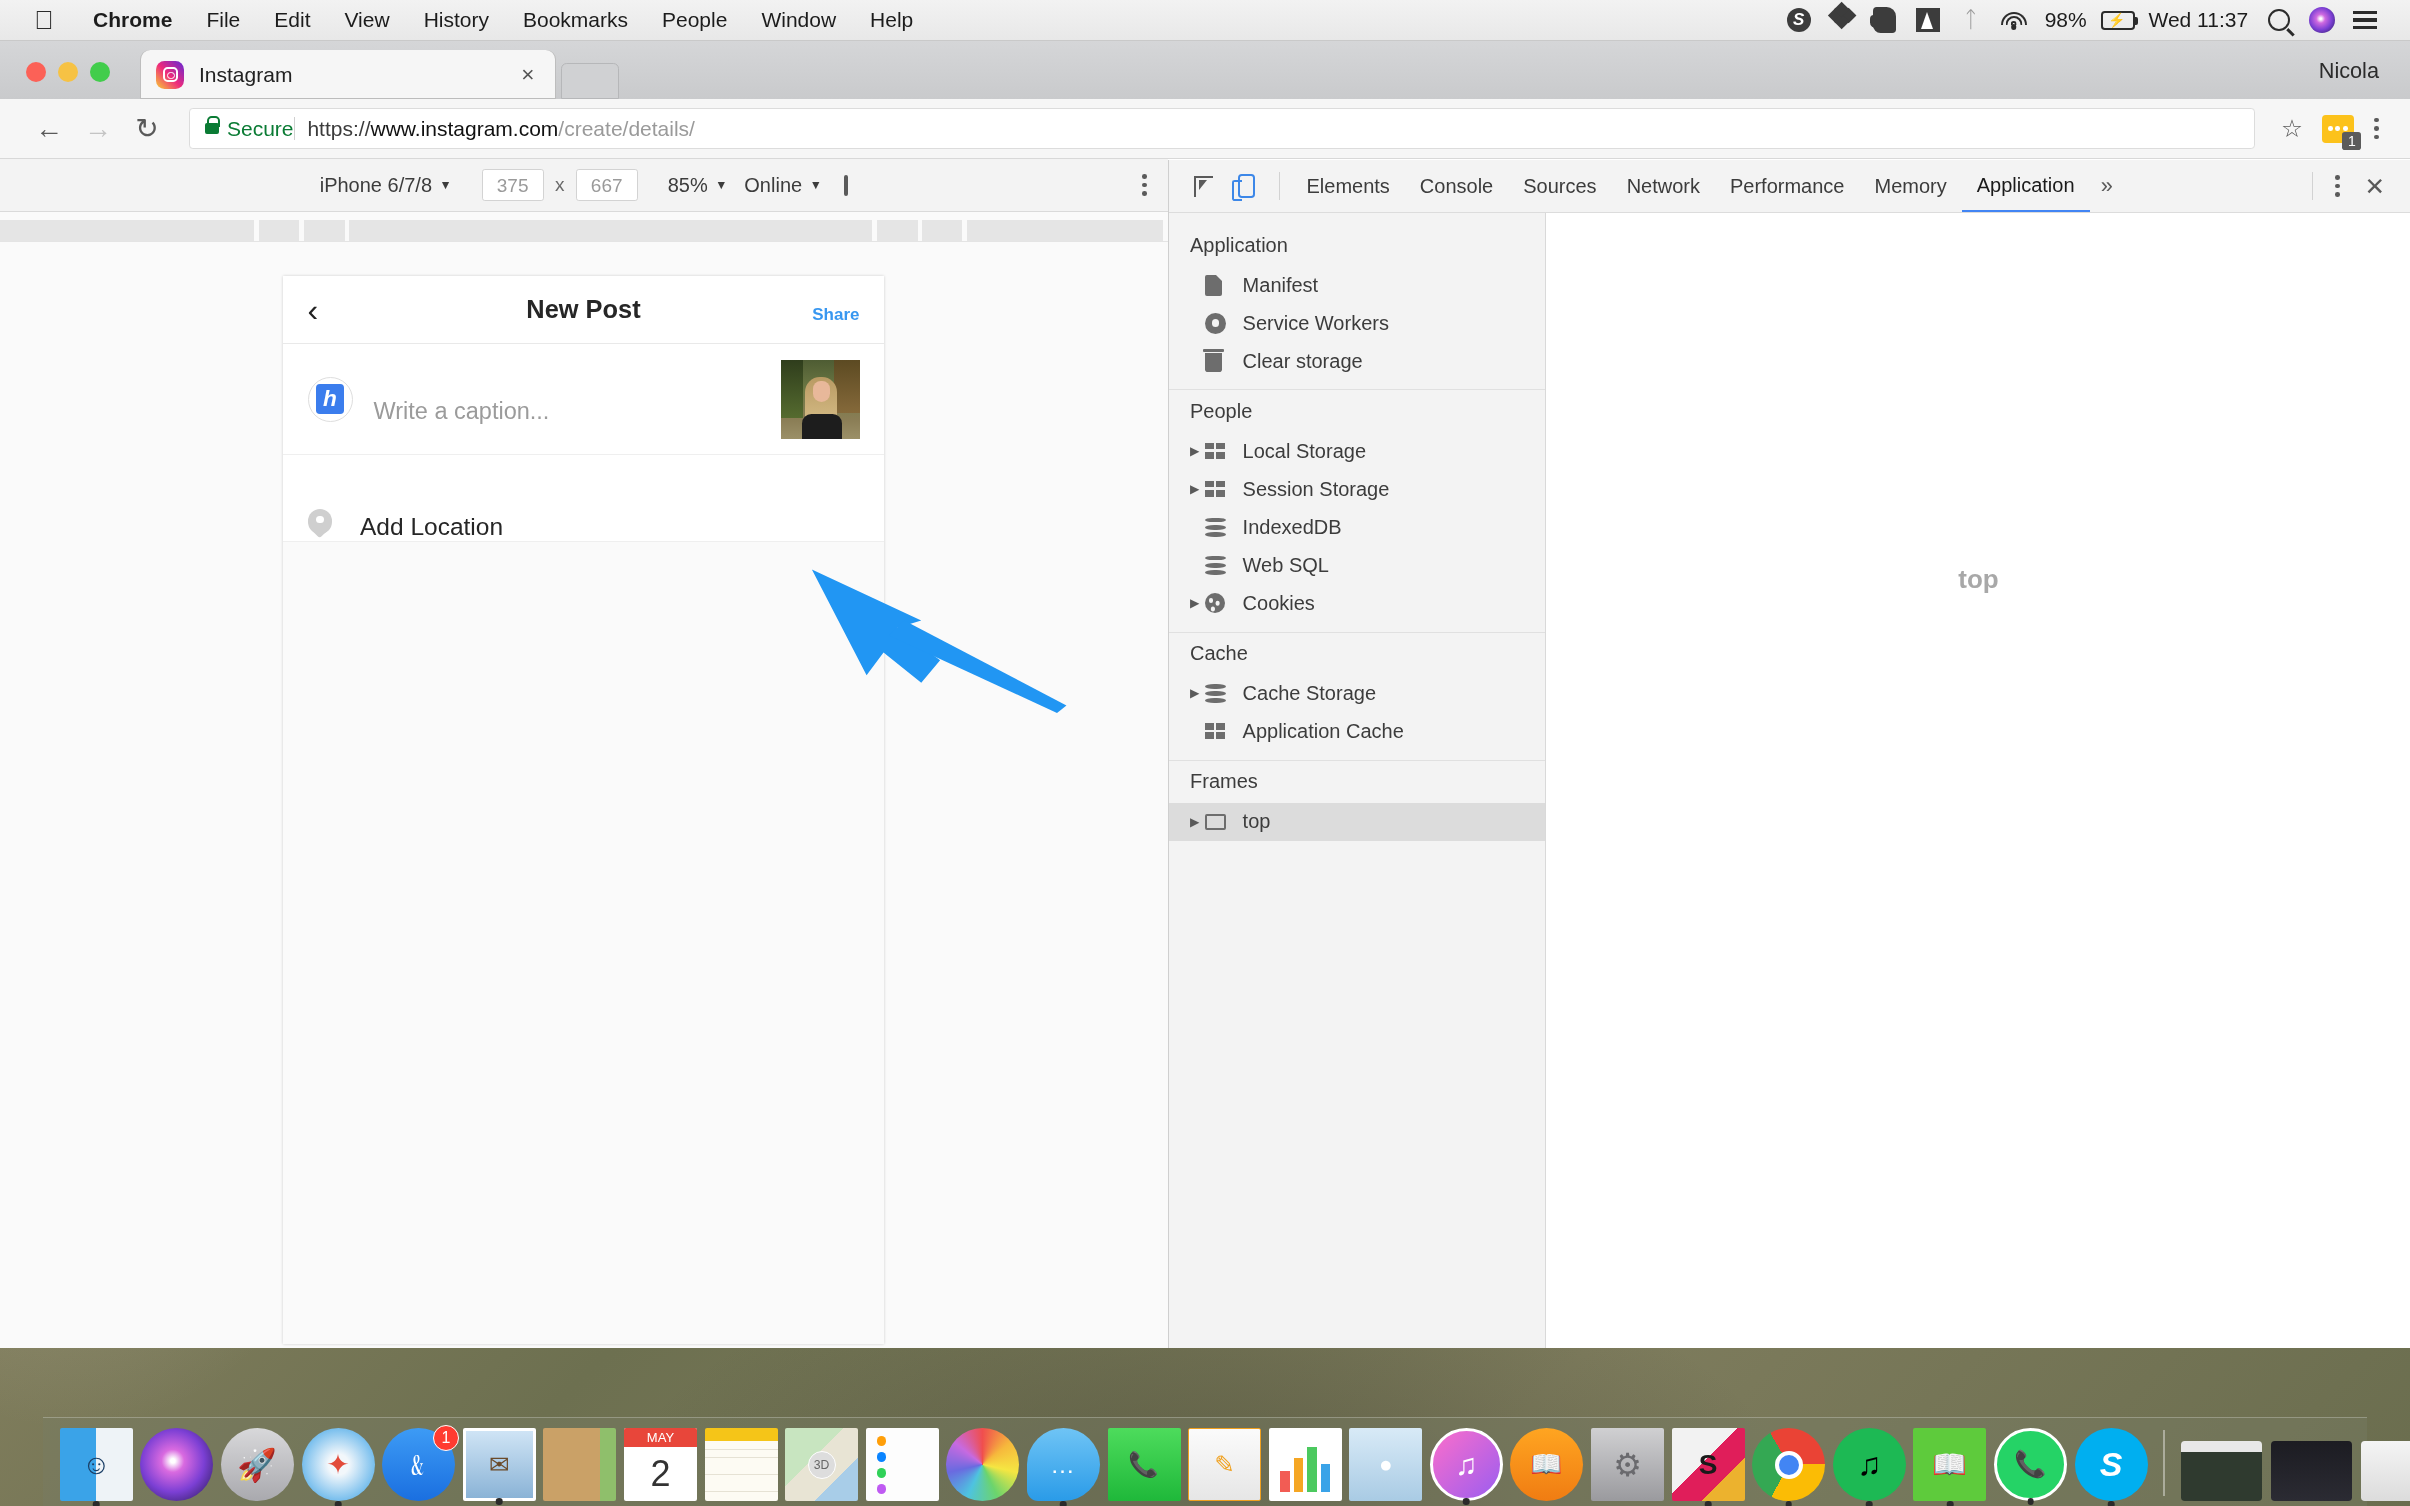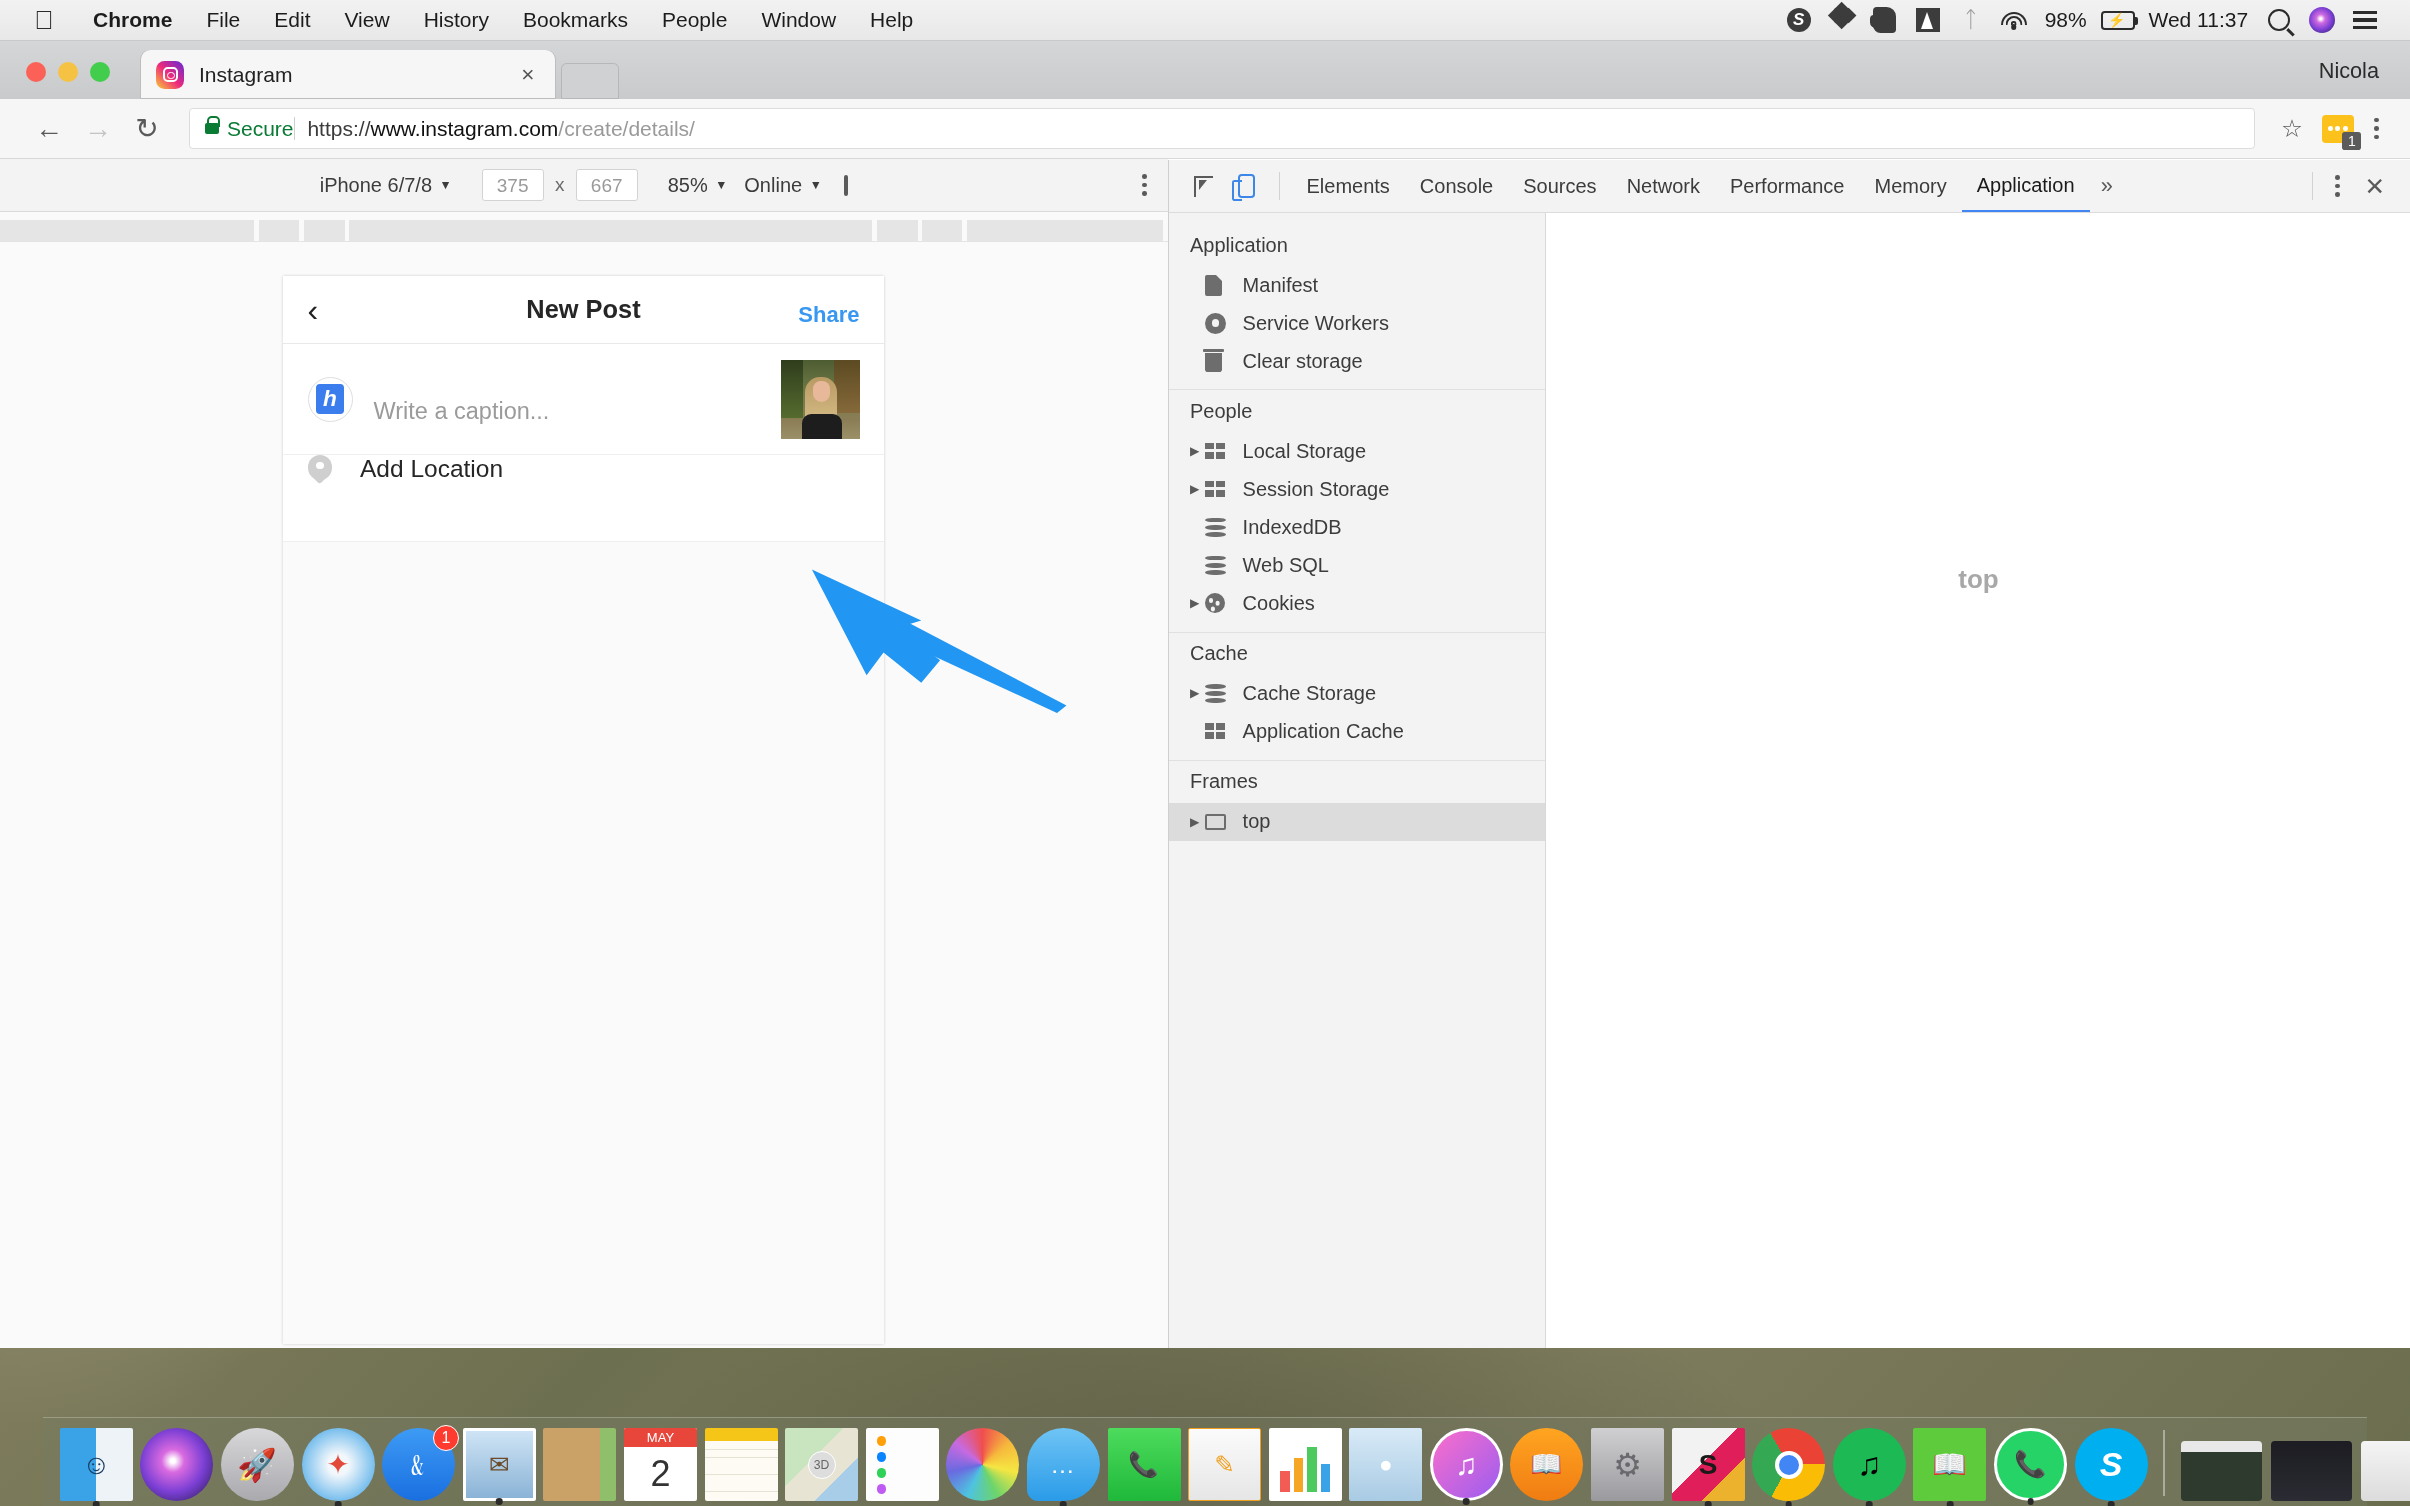--- a/index.html
+++ b/index.html
@@ -164,40 +164,40 @@
   .mobile-frame {
     position: absolute; left: 283px; top: 64px; width: 601px; height: 1068px;
     background: #fff; box-shadow: 0 0 2.8px rgba(0,0,0,.18); overflow: hidden;
   }
   .ig-header {
     height: 68px; border-bottom: 0.9px solid #e9e9e9; display:flex; align-items:center;
     padding: 0 24.5px; position: relative;
   }
   .ig-back { font-size: 32px; color: #222; font-weight: 300; line-height: 1; }
   .ig-title { position:absolute; left:0; right:0; text-align:center; font-size: 25.4px; font-weight: bold; color: #262626; pointer-events:none;}
-  .ig-share { margin-left:auto; font-size: 22px; font-weight: bold; color: #3897f0; position: relative; z-index: 2; margin-top: 11px;}
+  .ig-share { margin-left:auto; font-size: 17px; font-weight: bold; color: #3897f0; position: relative; z-index: 2; margin-top: 11px;}
   .ig-caption-row { height: 111px; border-bottom: 0.9px solid #efefef; display:flex; align-items:center; padding: 0 24.5px; }
   .ig-avatar { width: 45px; height: 45px; border-radius: 50%; border: 1.4px solid #dedede;
      display:flex; align-items:center; justify-content:center; flex:none; }
   .ig-avatar i { width: 28px; height: 30px; background: #3b7ded; border-radius: 3.8px; color:#fff;
      font-size: 22.6px; font-weight: bold; font-style: italic; display:flex; align-items:center; justify-content:center; }
   .ig-caption-ph { margin-left: 21px; font-size: 23.5px; color: #9b9b9b; flex: 1; margin-top: 24px; }
   .ig-thumb { width: 79px; height: 79px; flex: none; overflow:hidden; position: relative;
      background: linear-gradient(to bottom, #4e5c33 0%, #6e7a45 40%, #8a7d55 75%, #9b9068 100%); }
   .ig-thumb .tree-l { position:absolute; left:0; top:0; width:22.6px; height:58px;
      background: linear-gradient(to bottom, #2f3d1c, #556b2f); }
   .ig-thumb .tree-r { position:absolute; right:0; top:0; width:26px; height:53px;
      background: linear-gradient(to bottom, #5c4a22, #85693a); }
   .ig-thumb .hair { position:absolute; left:24.5px; top:17px; width:32px; height:53px;
      background: linear-gradient(to bottom, #b99a63, #d8c08a); border-radius: 15px 15px 7.5px 7.5px; }
   .ig-thumb .face { position:absolute; left:32px; top:21px; width:17px; height:21px;
      background: #e8b89a; border-radius: 8.5px 8.5px 9.4px 9.4px; }
   .ig-thumb .body { position:absolute; left:21px; bottom:0; width:40px; height:24.5px;
      background: #1d1d1d; border-radius: 9.4px 9.4px 0 0; }
-  .ig-loc-row { height: 87px; border-bottom: 0.9px solid #efefef; display:flex; align-items:flex-start; padding: 0 24.5px; background:#fff;}
+  .ig-loc-row { height: 87px; border-bottom: 0.9px solid #efefef; display:flex; align-items:flex-end; padding: 0 24.5px; background:#fff;}
   .ig-pin { width: 24.5px; height: 32px; position: relative; flex:none; }
   .ig-pin::before { content:""; position:absolute; left:0; top:0; width:24.5px; height:24.5px;
      border-radius: 50% 50% 50% 50%; background:#cfcfcf; }
   .ig-pin::after { content:""; position:absolute; left:6.6px; top:16px; width:11.3px;height:11.3px;
      background:#cfcfcf; transform: rotate(45deg); border-radius:0 0 2.8px 0;}
   .ig-pin u { position:absolute; left:8.5px; top:6.6px; width:7.5px;height:7.5px;background:#fff;border-radius:50%; z-index:2;}
   .ig-loc-text { margin-left: 28px; font-size: 24.5px; color: #262626; }
   .ig-rest { background:#fafafa; height: 100%; }
 
   .arrow-svg { position: absolute; left: 810px; top: 350px; width: 264px; height: 151px; z-index: 20; }

